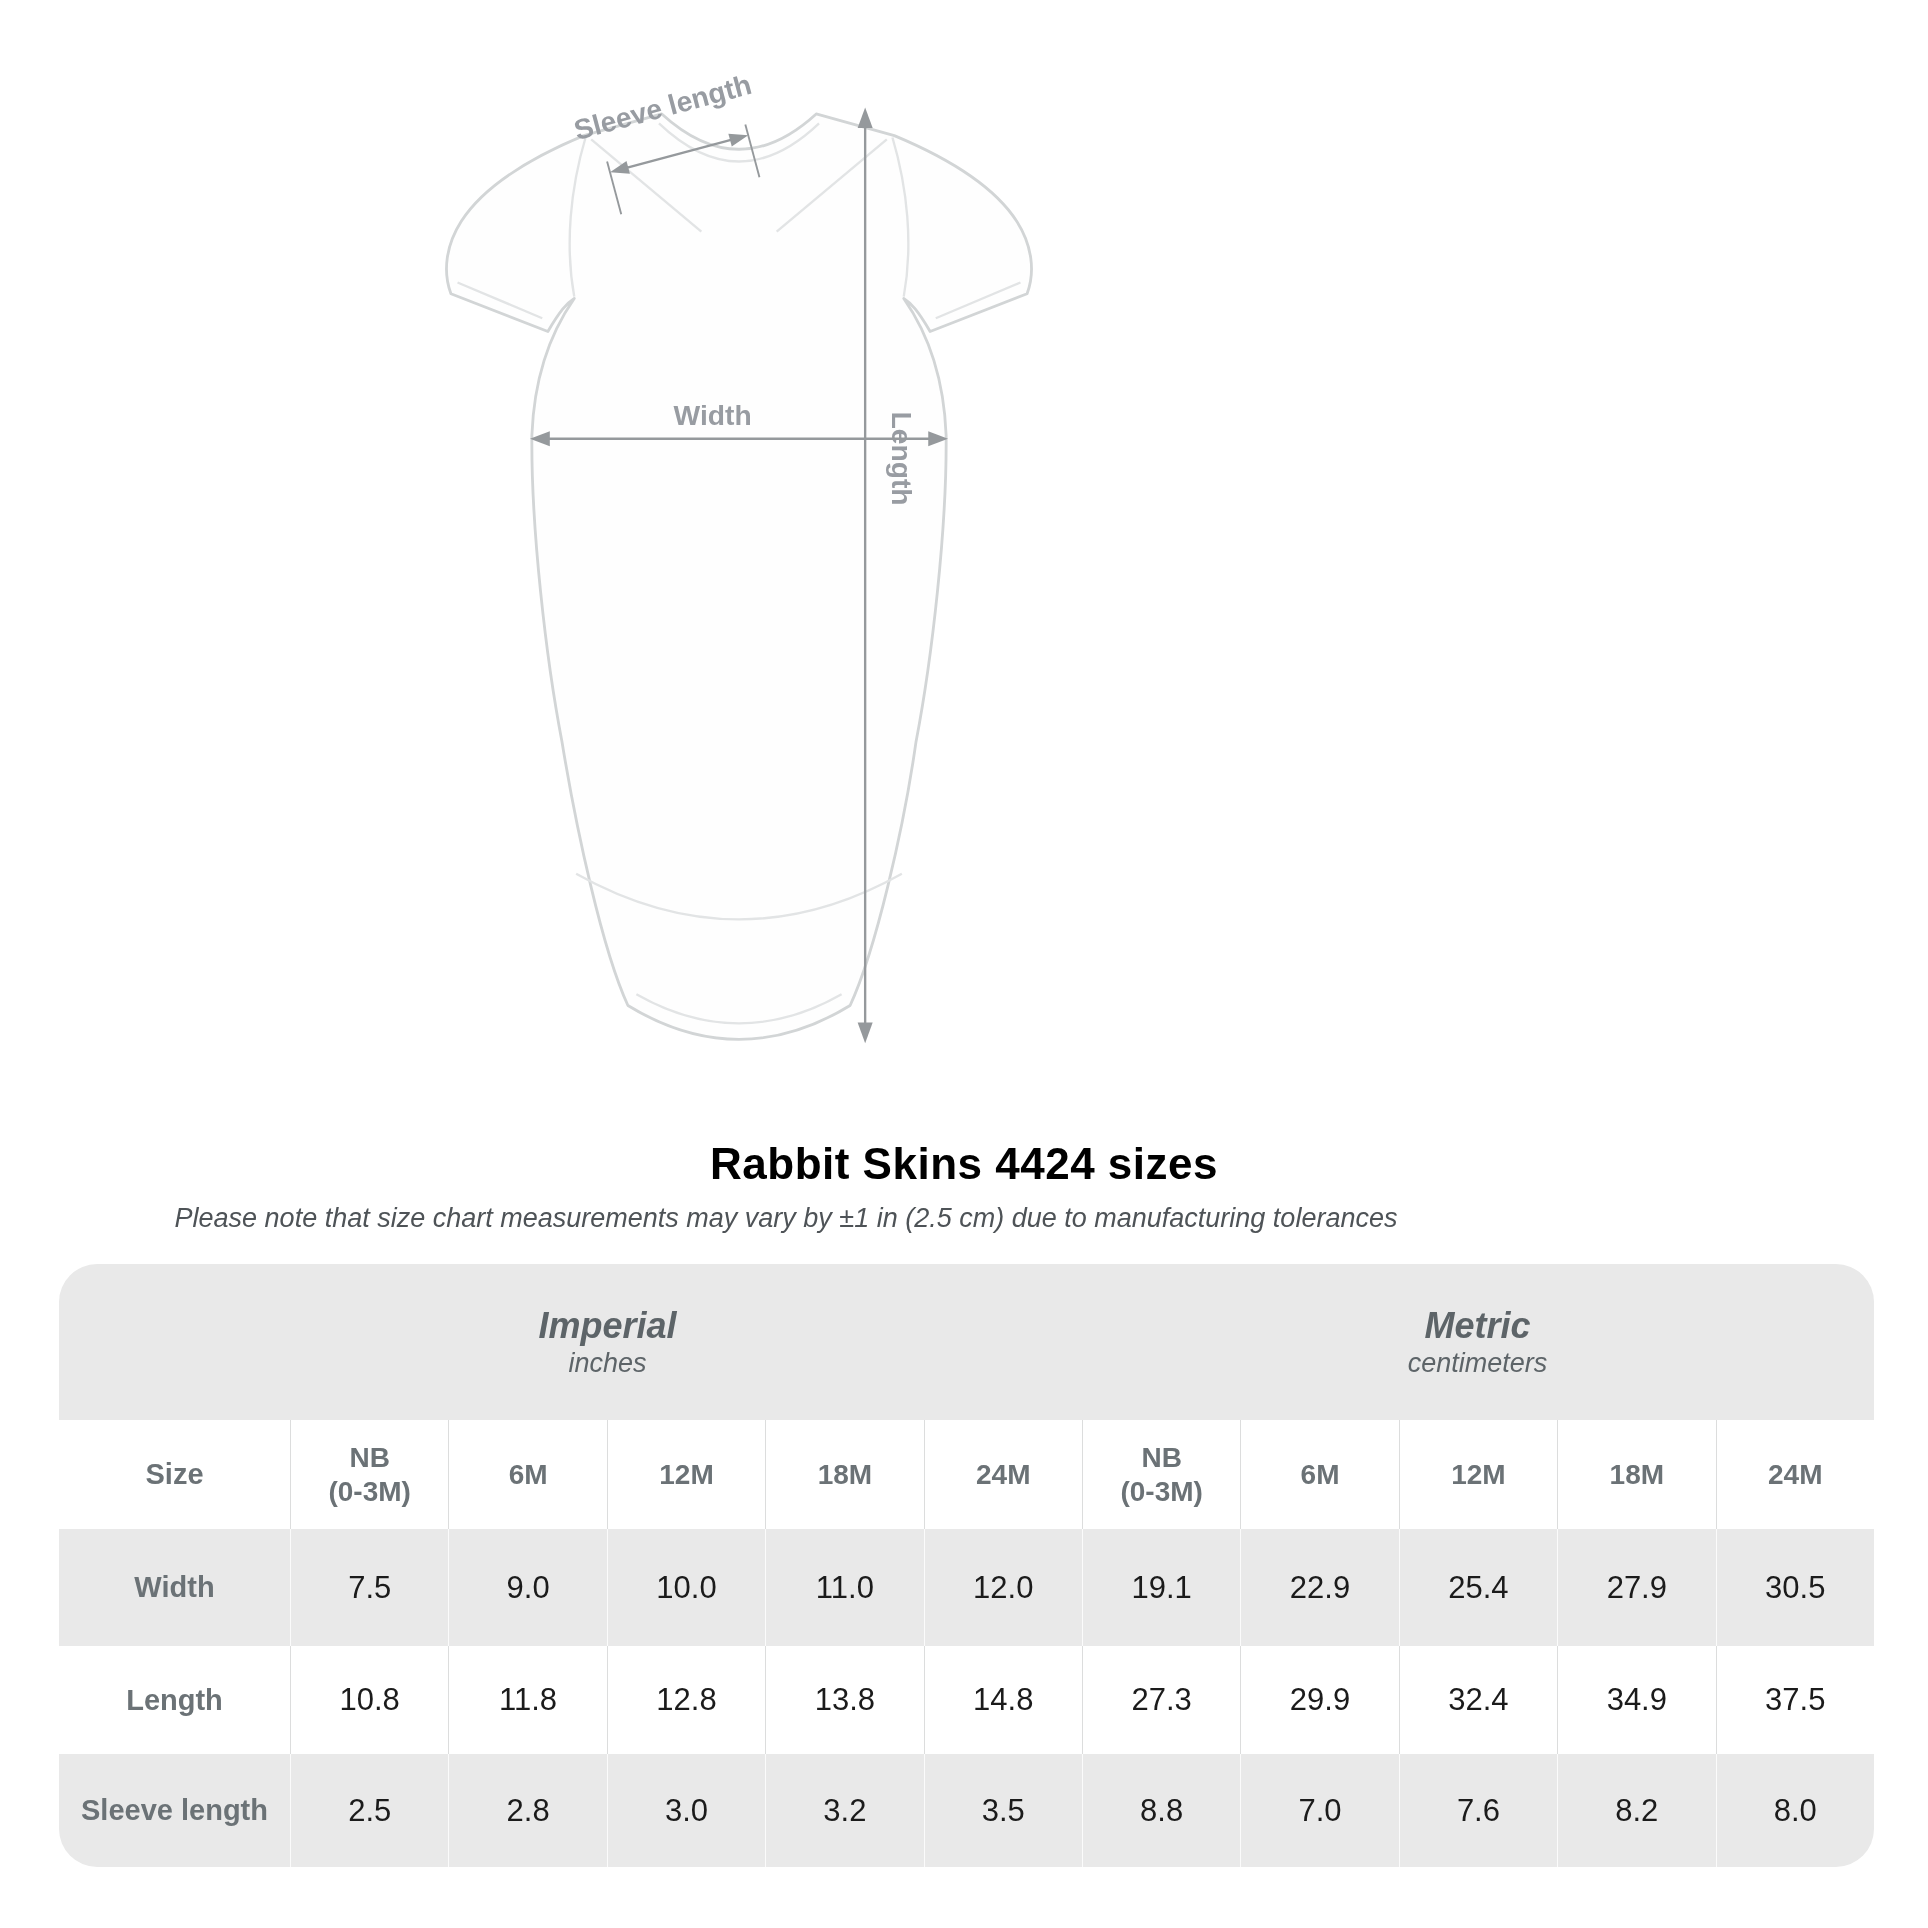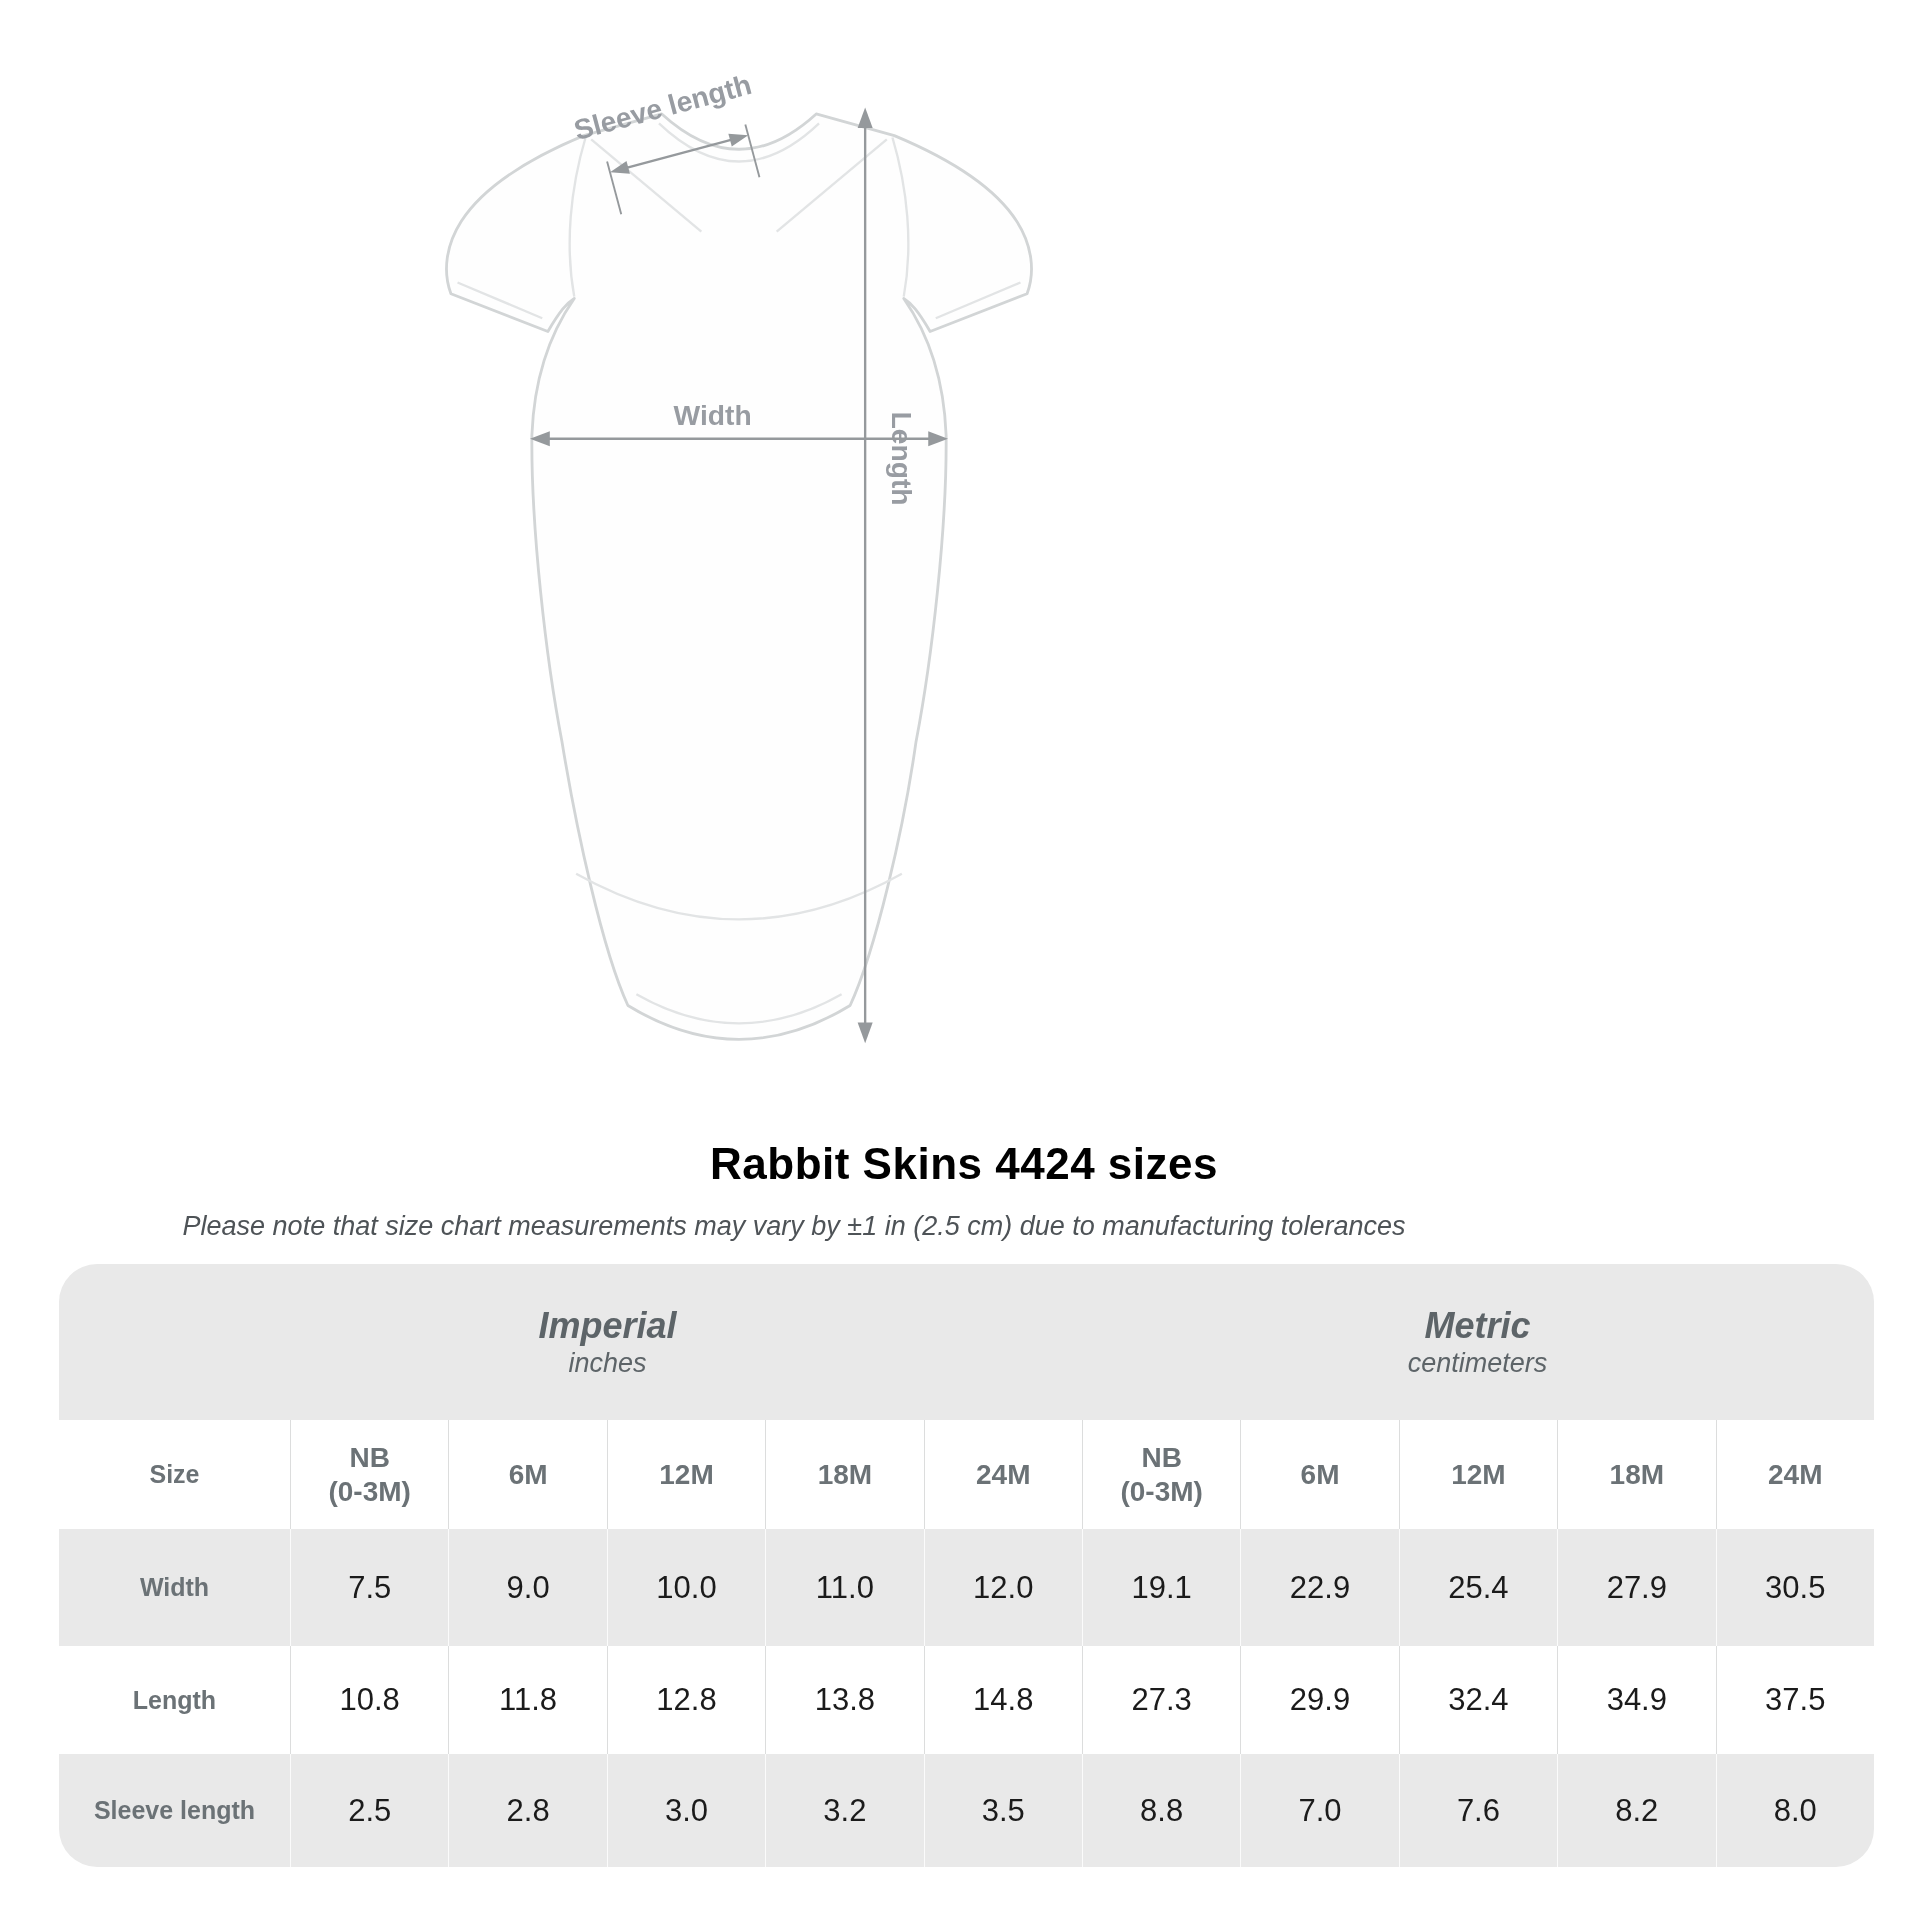--- a/index.html
+++ b/index.html
@@ -21,21 +21,21 @@
     text-align: center;
     font-weight: bold;
     font-size: 44px;
     color: #000000;
     letter-spacing: 0.5px;
   }
   .subtitle {
     position: absolute;
     left: 0; top: 1203px;
     width: 1572px;
-    margin: 8px;
+    margin: 0;
     text-align: center;
     font-style: italic;
     font-size: 27px;
     color: #4e5357;
   }
 
   .table-wrap {
     position: absolute;
     left: 59px; top: 1264px;
     width: 1815px;
@@ -78,21 +78,21 @@
   tr.r-width  { height: 117px; }
   tr.r-length { height: 108px; }
   tr.r-sleeve { height: 113px; }
   th, td {
     text-align: center;
     vertical-align: middle;
     padding: 0;
   }
   .rowlab {
     font-weight: bold;
-    font-size: 25px;
+    font-size: 29px;
     color: #6b7276;
   }
   .colhead {
     font-weight: bold;
     font-size: 28px;
     color: #6b7276;
     white-space: pre-line;
     line-height: 1.2;
   }
   td.val {

